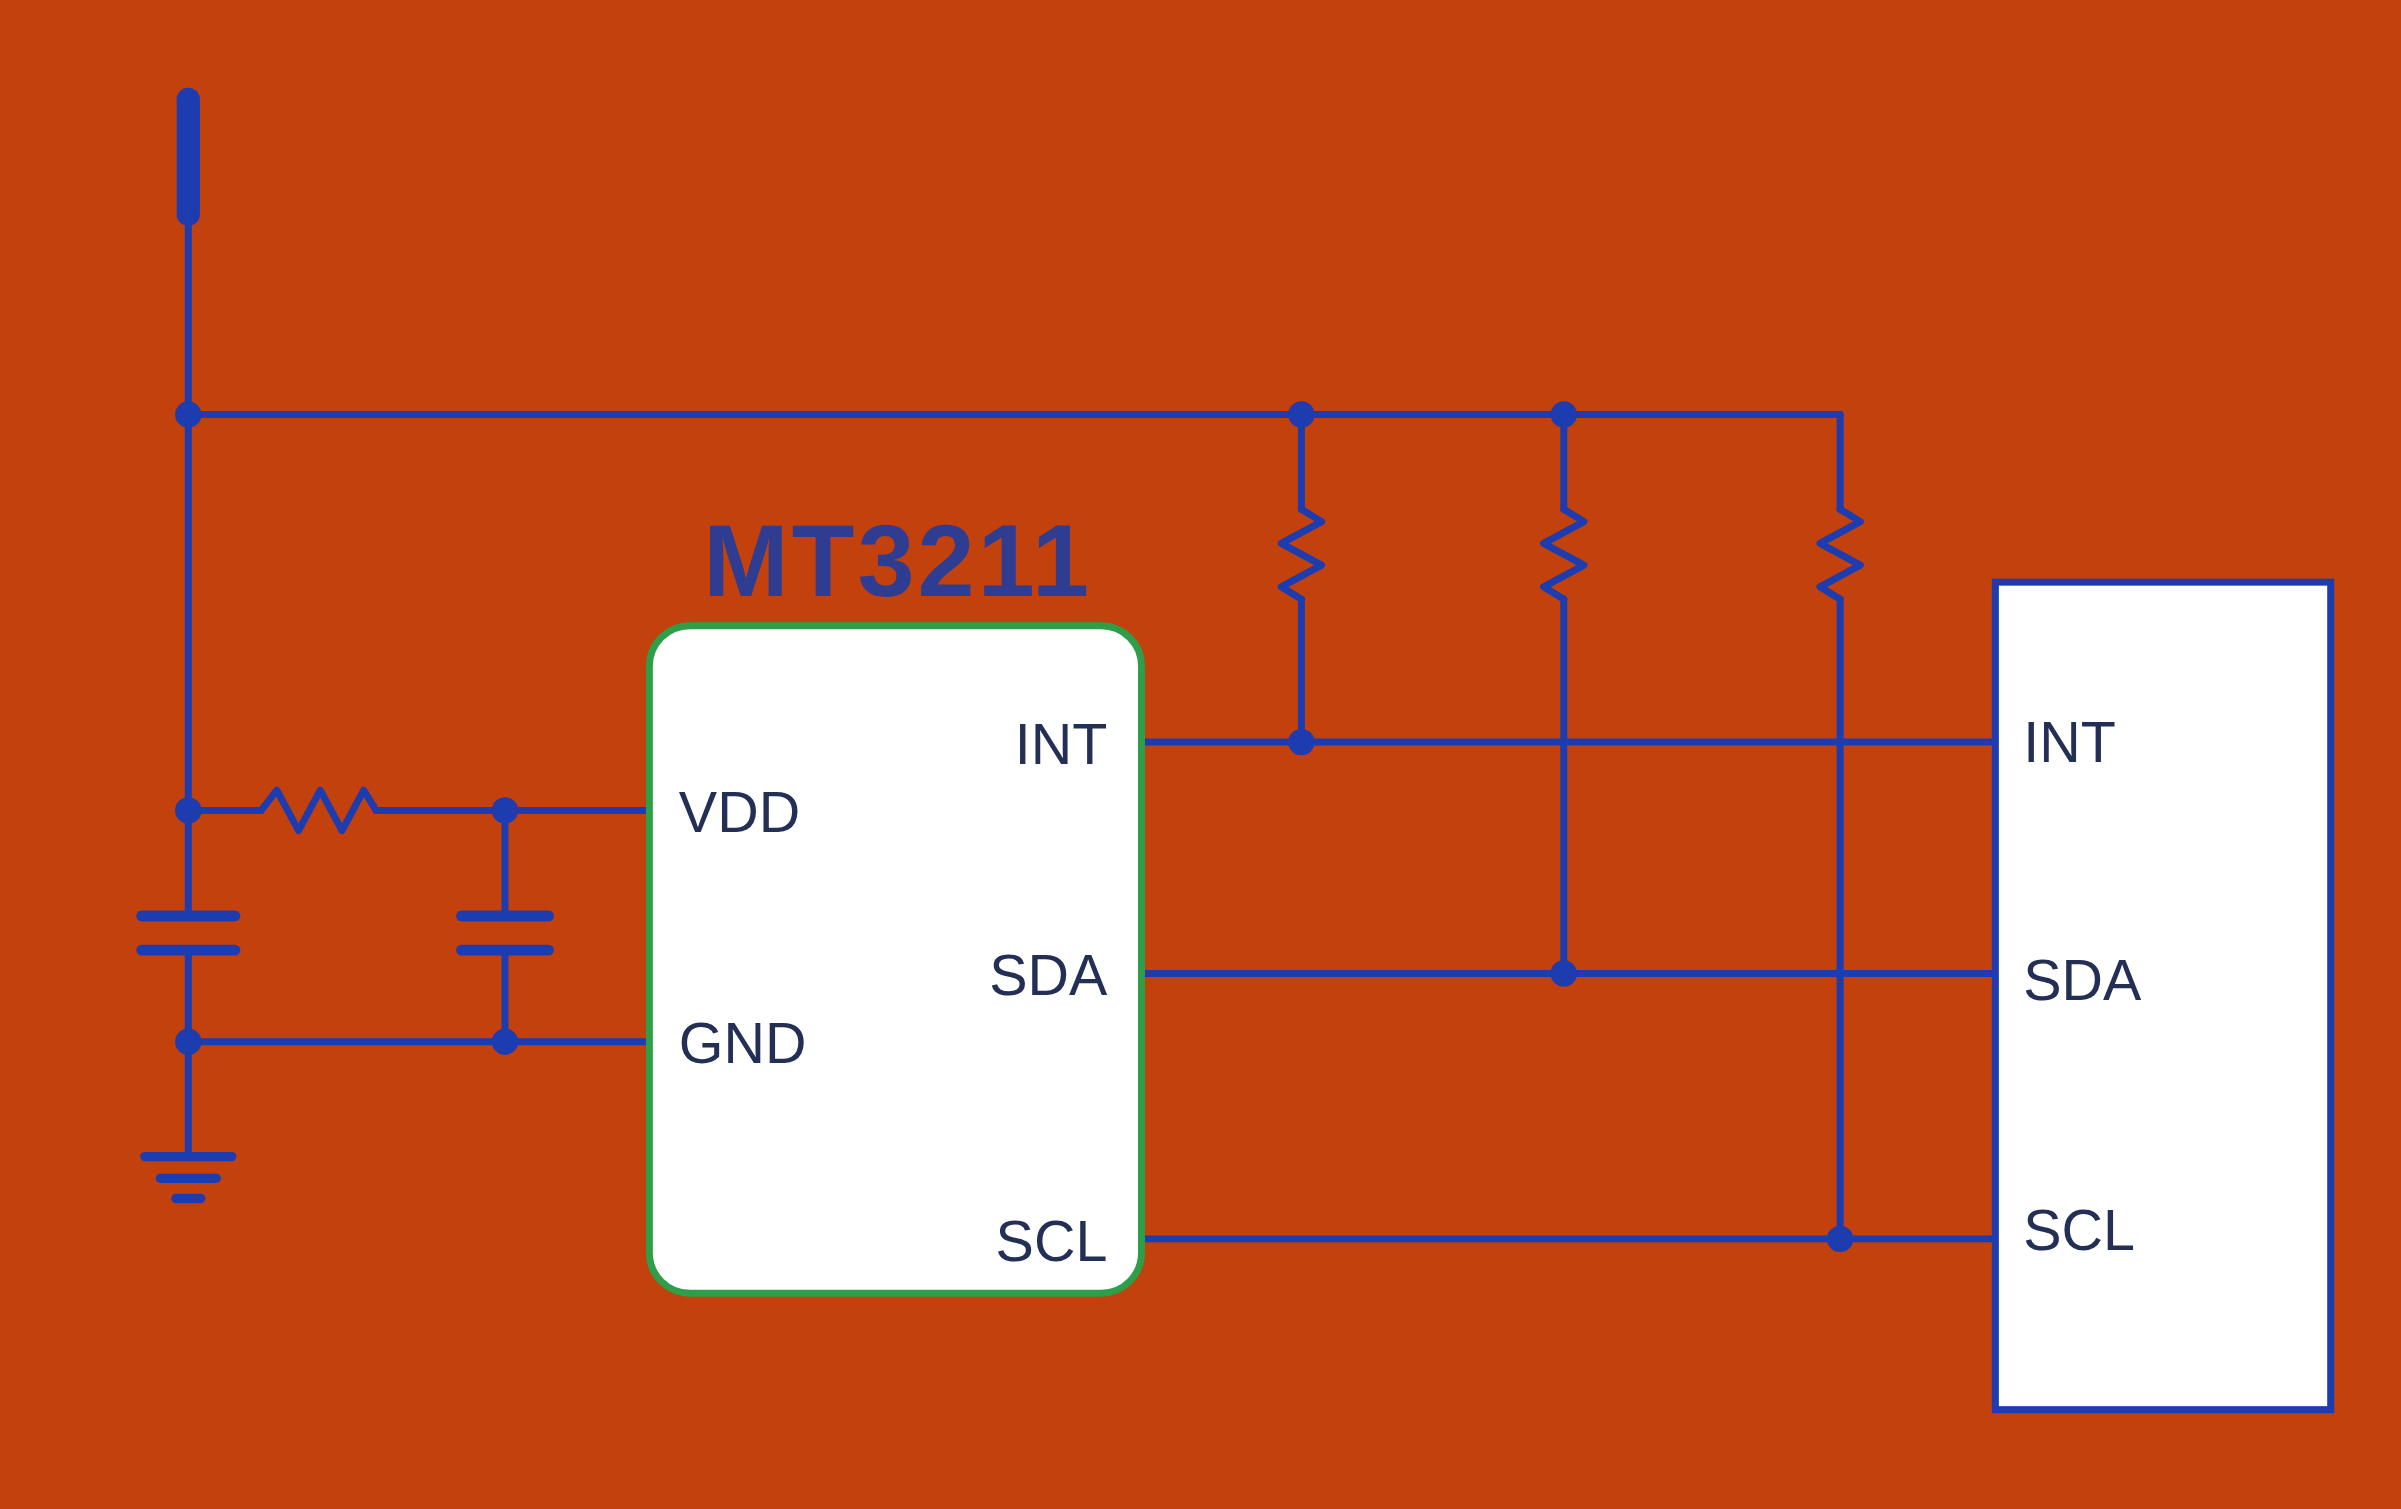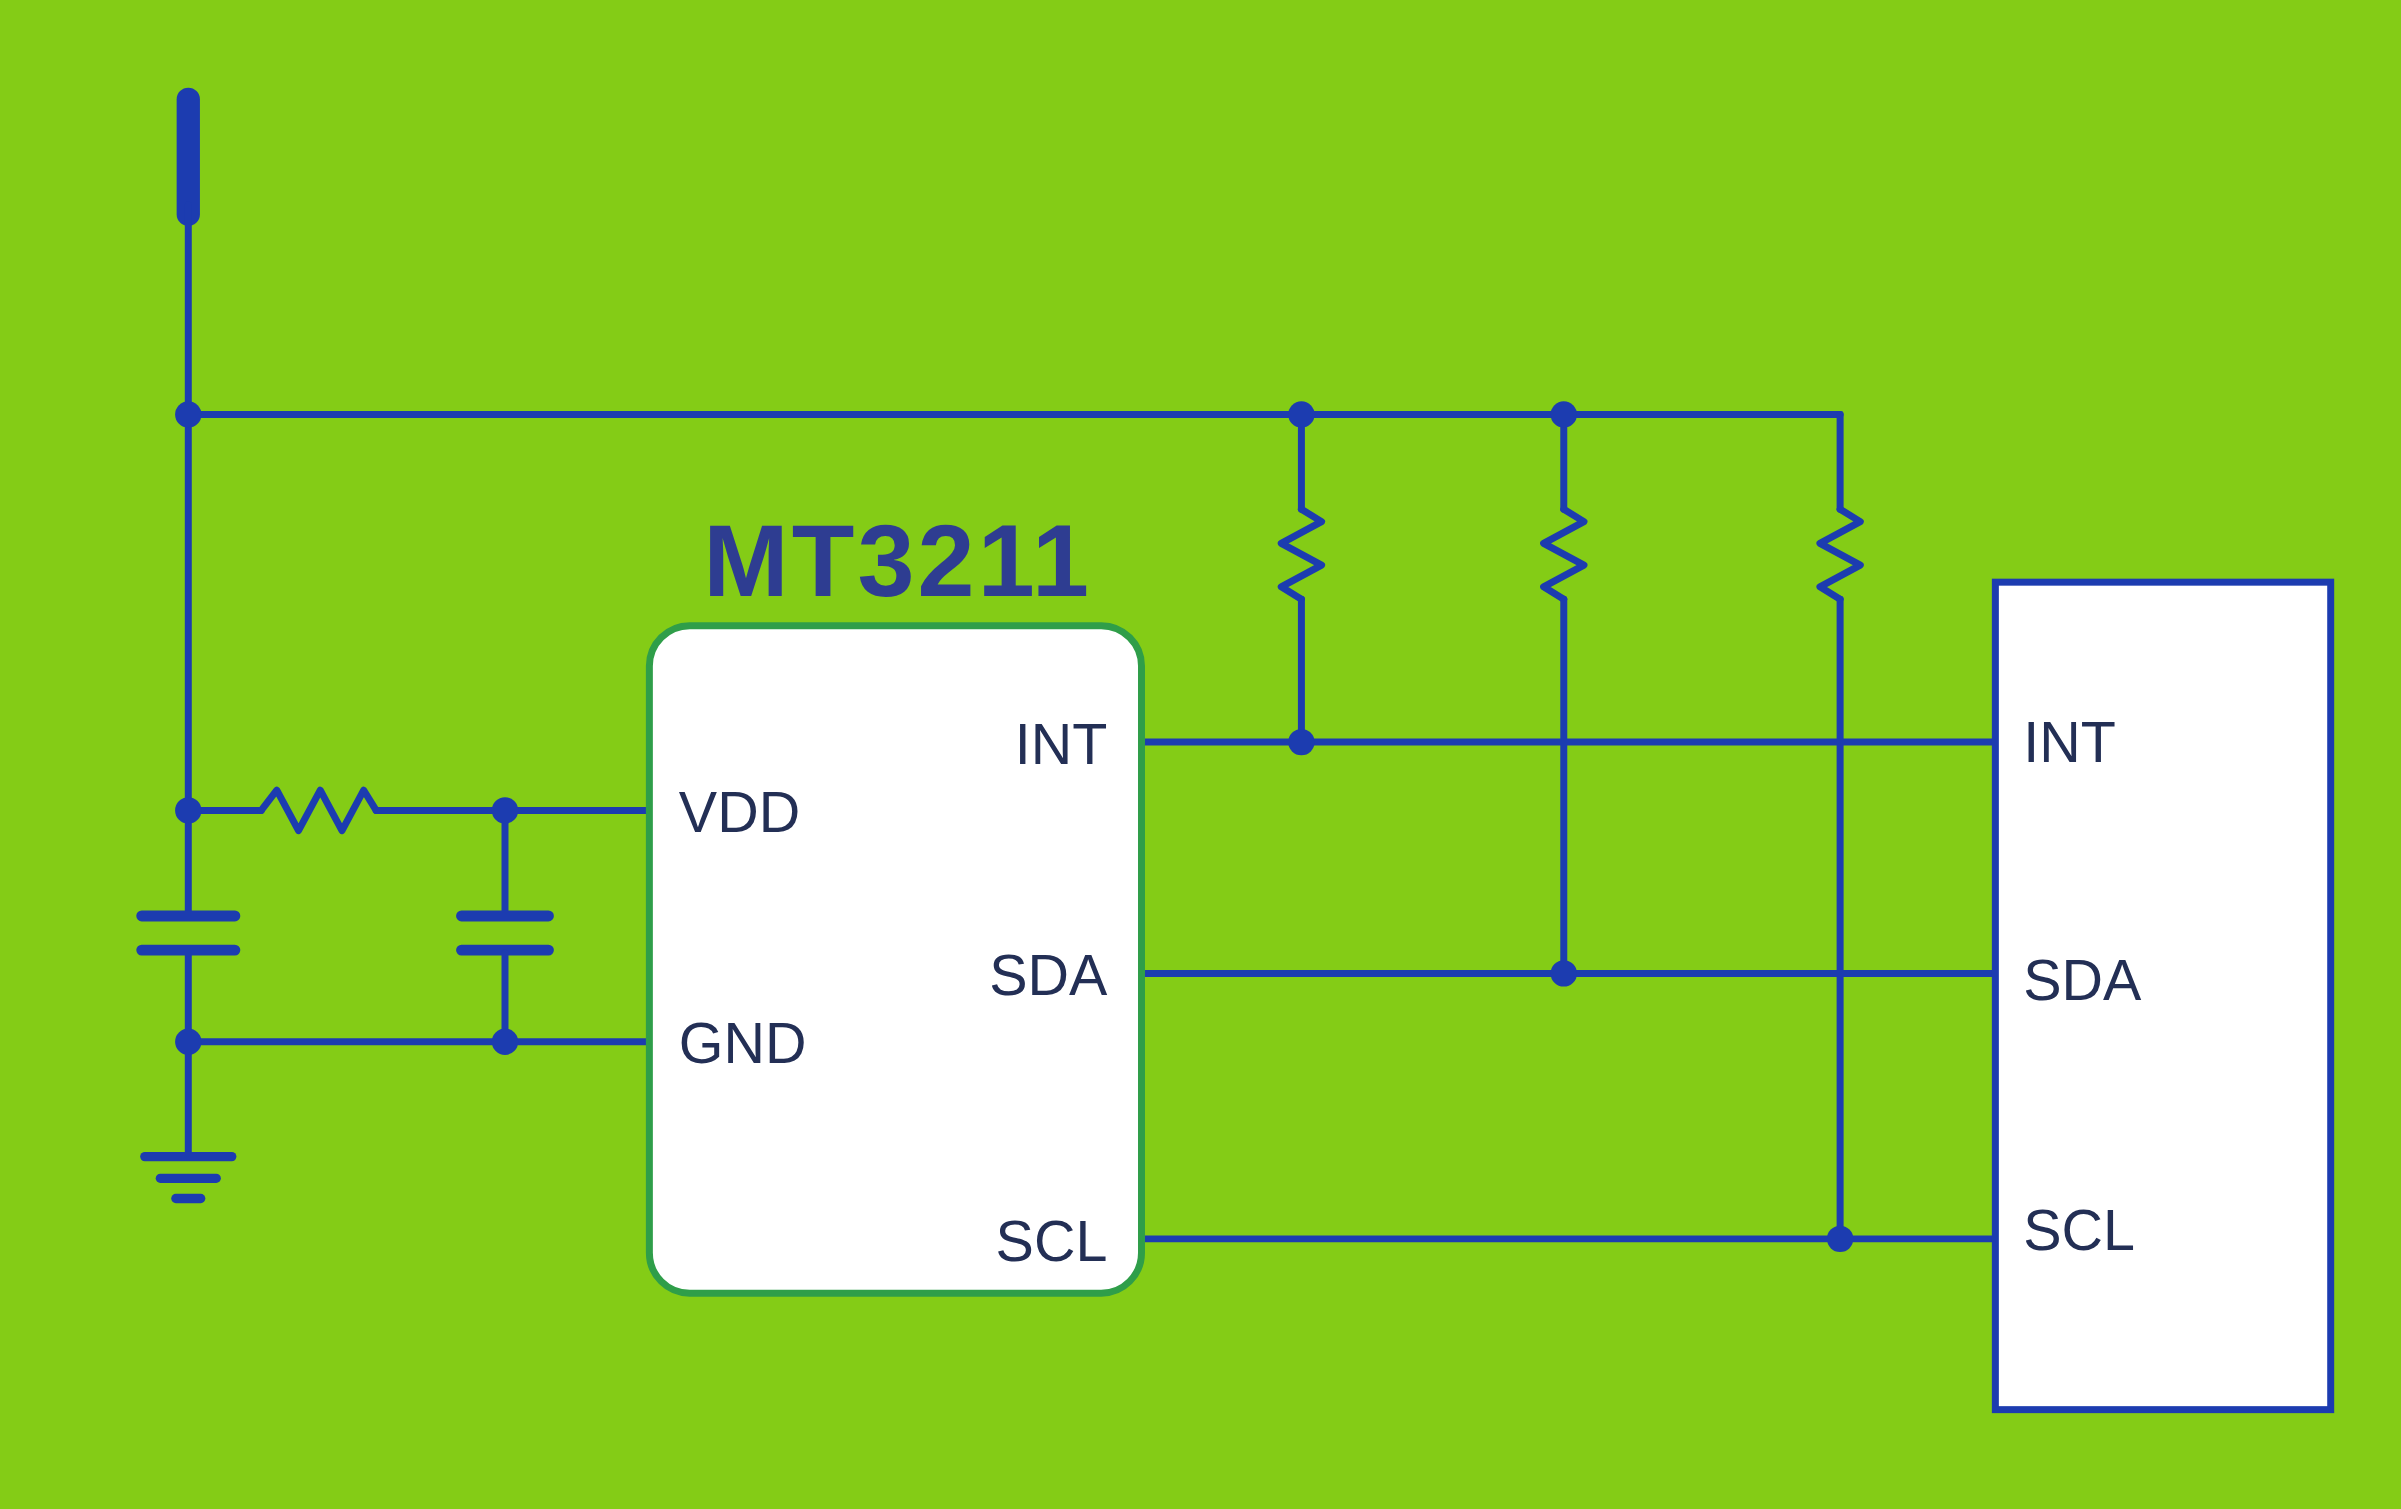--- a/index.html
+++ b/index.html
@@ -1,16 +1,16 @@
 <!DOCTYPE html>
 <html style="font-size:14.6px"><head>
 <meta charset="utf-8">
 <style>
   html, body { margin: 0; padding: 0; background: #ffffff; }
-  .page { width: 2401px; height: 1509px; background: #84cc16; overflow: hidden; }
+  .page { width: 2401px; height: 1509px; background: #c2410c; overflow: hidden; }
   svg { display: block; width: 2401px; height: 1509px; font-family: "Liberation Sans", sans-serif; }
   .title-text { font-size: 66px; font-weight: bold; letter-spacing: 2px; }
   .pin-text { font-size: 37px; }
 </style>
 </head>
 <body>
 
 <div class="page">
 <svg viewBox="0 0 1546 972">
 

